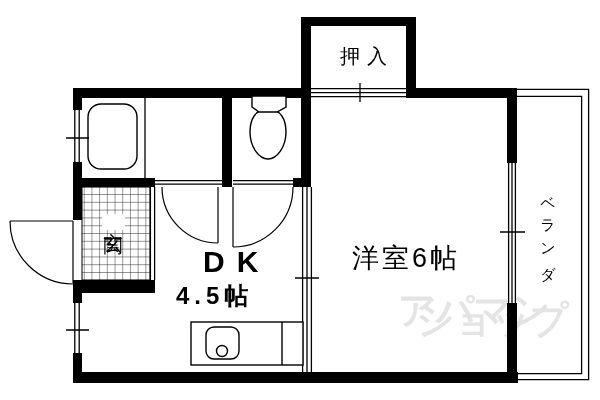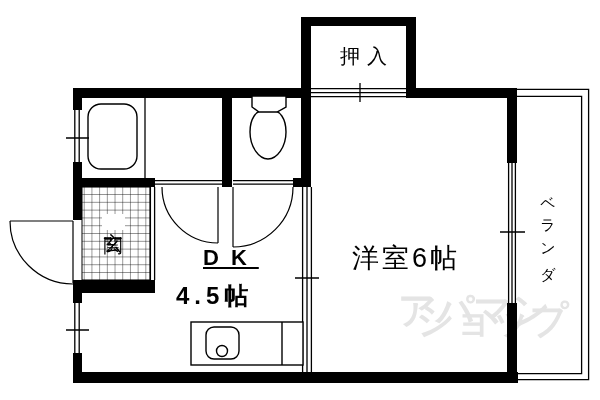--- a/index.html
+++ b/index.html
@@ -4,21 +4,21 @@
 <style>
   html,body { margin:0; padding:0; background:#fff; }
   .stage {
     position:relative; width:600px; height:400px; background:#fff;
     overflow:hidden; font-family:"Liberation Sans", sans-serif;
   }
   .stage svg { position:absolute; left:0; top:0; z-index:1; }
   .lbl { position:absolute; z-index:2; color:#000; line-height:1; white-space:nowrap; }
   .lbl-closet  { left:340px; top:46px;  font-size:20px; letter-spacing:7px;text-align:right; }
   .lbl-western { left:352px; top:225px; font-size:27px; letter-spacing:3px;margin-top:20px; }
-  .lbl-dk      { left:203px; top:247px; font-size:22px; letter-spacing:12px; font-weight:bold;text-decoration:underline; }
+  .lbl-dk      { left:203px; top:247px; font-size:30px; letter-spacing:12px; font-weight:bold; }
   .lbl-dksize  { left:176px; top:284px; font-size:24px; letter-spacing:5px; font-weight:bold; }
   .vert { writing-mode:vertical-rl; text-orientation:upright; }
   .lbl-genkan  { left:102px; top:214px; font-size:19px; letter-spacing:5px;
                  background:#fff; padding:3px 2px; }
   .lbl-veranda { left:541px; top:186px; font-size:15px; letter-spacing:6px; }
   .wm { position:absolute; z-index:0; font-weight:bold; color:#e4e4e4;
         font-size:38px; letter-spacing:-1px; line-height:1; }
   .wm-1 { left:398px; top:258px;margin-top:33px; }
   .wm-2 { left:416px; top:301px; }
 </style>

